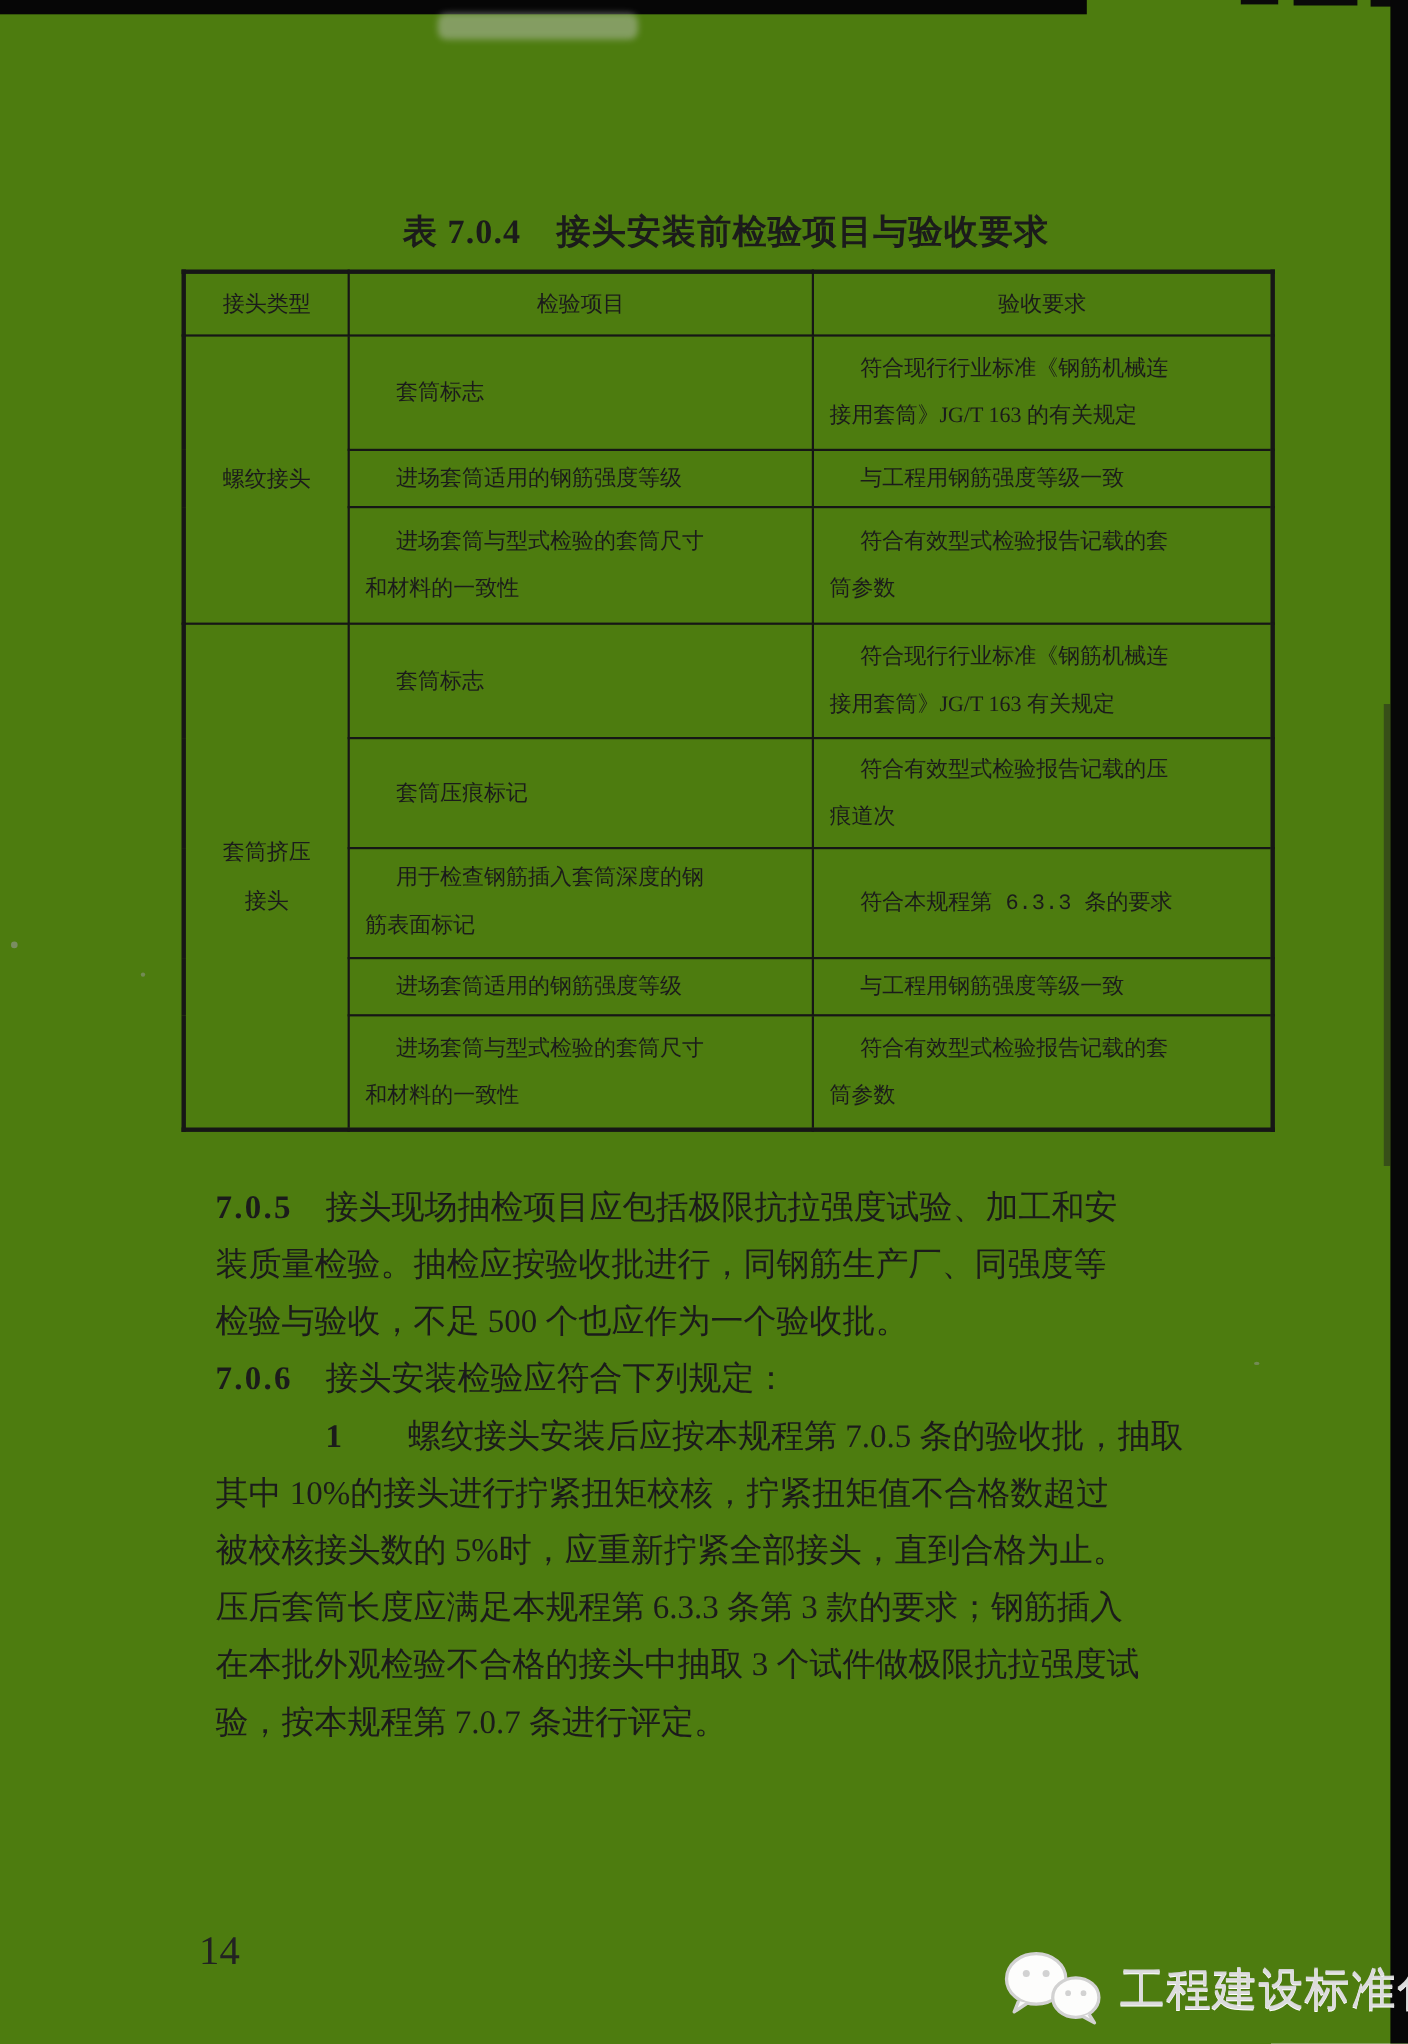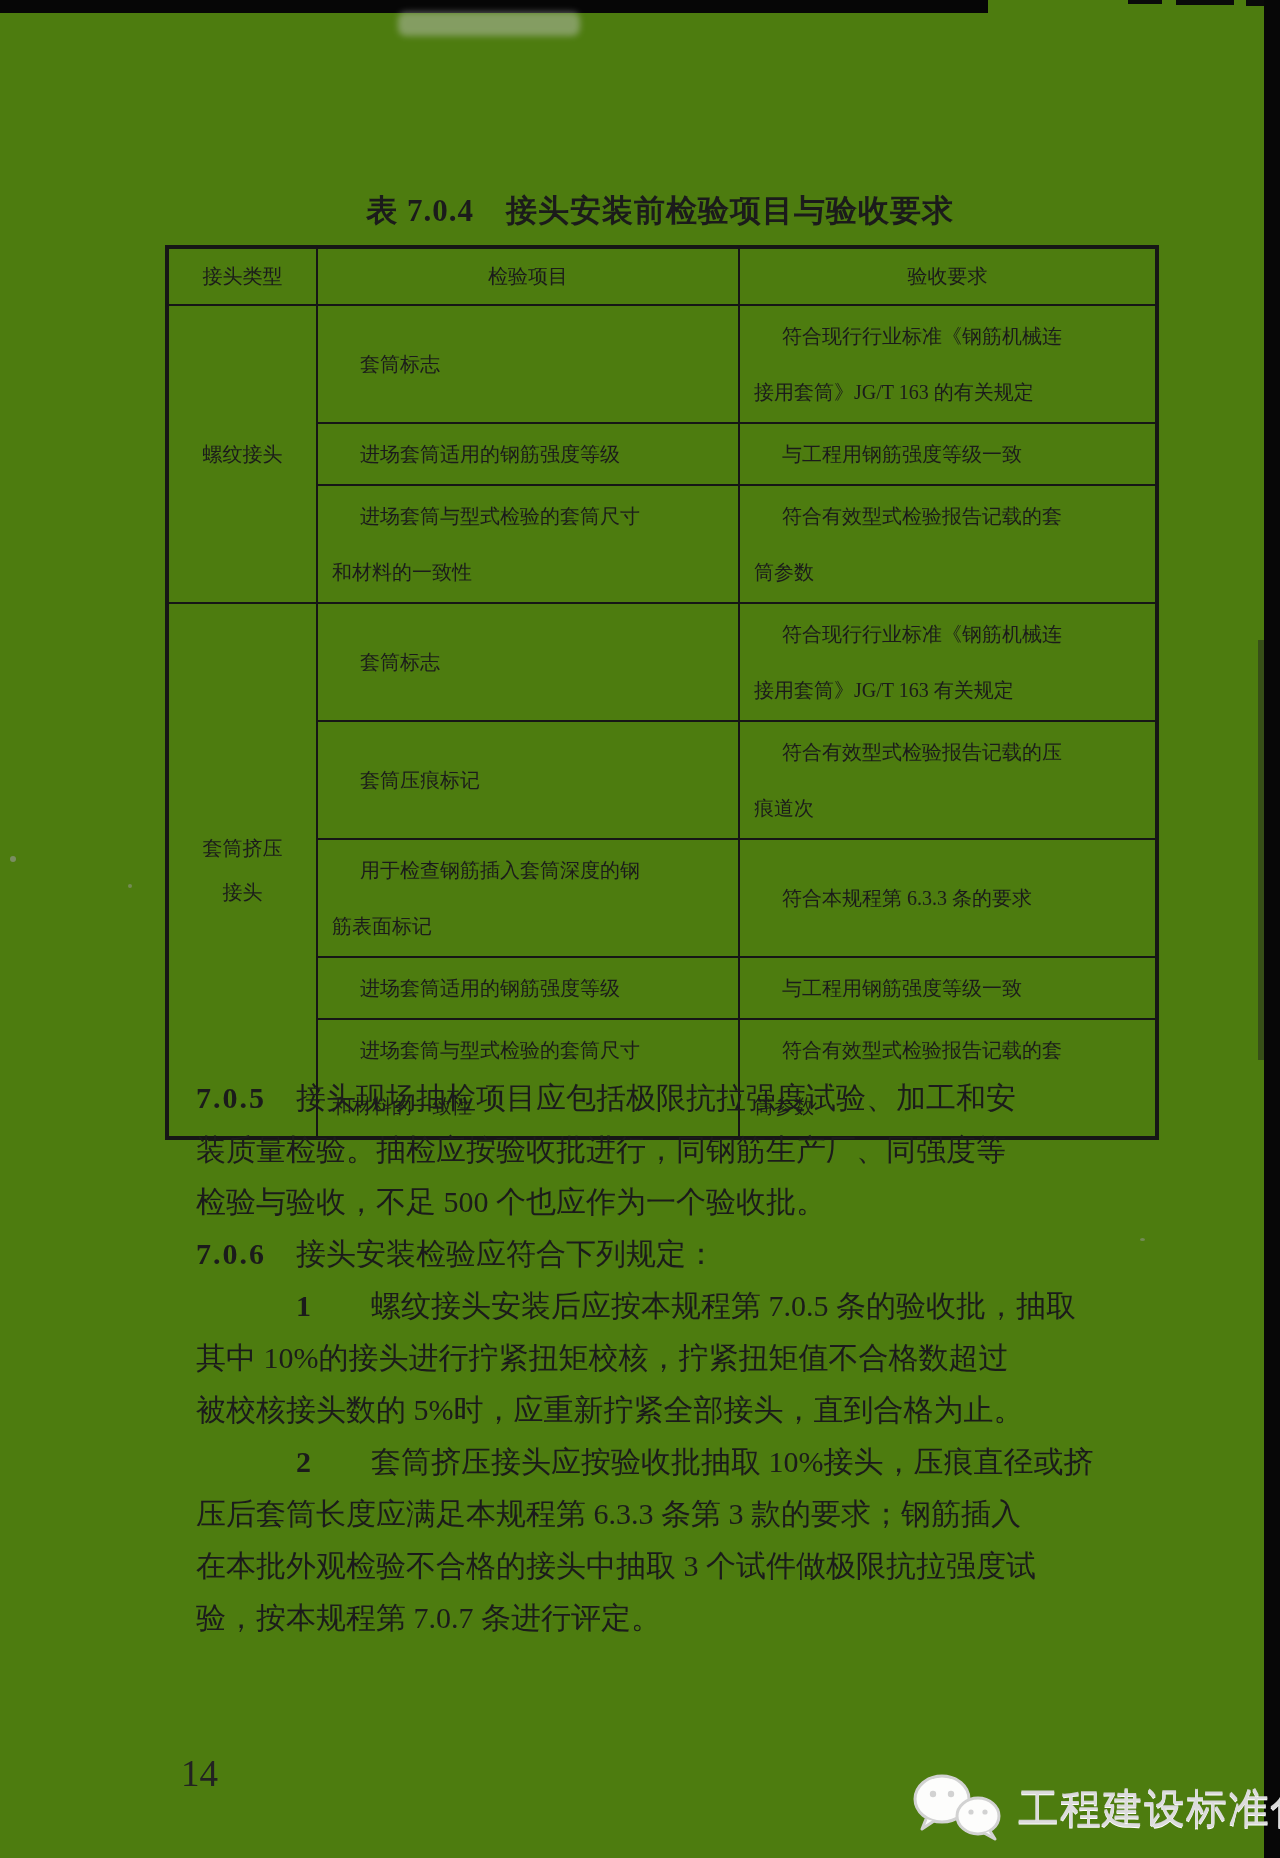--- a/index.html
+++ b/index.html
@@ -33,25 +33,25 @@
   table.t{
     position:absolute;left:165px;top:245px;
     width:990px;border-collapse:collapse;table-layout:fixed;
     font-size:20px;
   }
   table.t,table.t td,table.t th{border:2px solid #161616;}
   table.t{border-width:4px;}
   th{font-weight:normal;}
   .hrow{height:58px;}
   .r1{height:104px;} .r2{height:52px;} .r3{height:106px;}
-  .r4{height:104px;} .r5{height:100px;} .r6{height:100px;}
+  .r4{height:104px;} .r5{height:100px;} .r6{height:100px;font-family:Liberation Mono, monospace;}
   .r7{height:52px;} .r8{height:104px;}
   td.type,th{text-align:center;vertical-align:middle;}
   td.cell{vertical-align:middle;padding:2px 10px 2px 14px;}
-  .cl{line-height:56px;}
+  .cl{line-height:43px;}
   .ind{text-indent:28px;}
   .tline{line-height:44px;text-align:center;}
 
   
   .clauses{position:absolute;left:196px;top:1072px;width:990px;font-size:30px;}
   .ln{line-height:52px;height:52px;white-space:nowrap;}
   .cnum{font-weight:bold;margin-right:30px;letter-spacing:2px;}
   .inum{font-weight:bold;margin-right:60px;}
   .itemline{padding-left:100px;}
 
@@ -194,23 +194,20 @@
     <div class="ln">
       <span class="cnum">7.0.6</span><span>接头安装检验应符合下列规定：</span>
     </div>
 
     <div class="ln itemline">
       <span class="inum">1</span><span>螺纹接头安装后应按本规程第 7.0.5 条的验收批，抽取</span>
     </div>
     <div class="ln"><span>其中 10%的接头进行拧紧扭矩校核，拧紧扭矩值不合格数超过</span></div>
     <div class="ln"><span>被校核接头数的 5%时，应重新拧紧全部接头，直到合格为止。</span></div>
 
-    <div class="ln itemline">
-      <span class="inum">2</span><span>套筒挤压接头应按验收批抽取 10%接头，压痕直径或挤</span>
-    </div>
     <div class="ln"><span>压后套筒长度应满足本规程第 6.3.3 条第 3 款的要求；钢筋插入</span></div>
     <div class="ln"><span>在本批外观检验不合格的接头中抽取 3 个试件做极限抗拉强度试</span></div>
     <div class="ln"><span>验，按本规程第 7.0.7 条进行评定。</span></div>
   </div>
 
   <div class="pagenum">14</div>
 
   <div class="watermark">
     <span style="margin-right:10px;">
       <svg width="100" height="76" viewBox="0 0 100 76">

